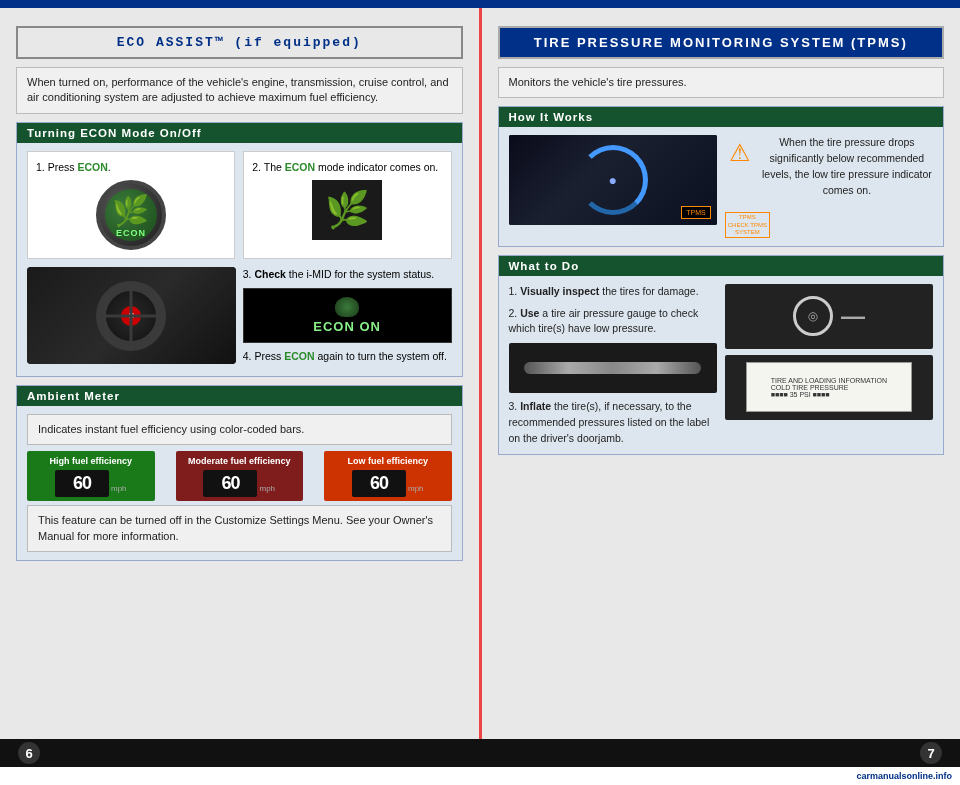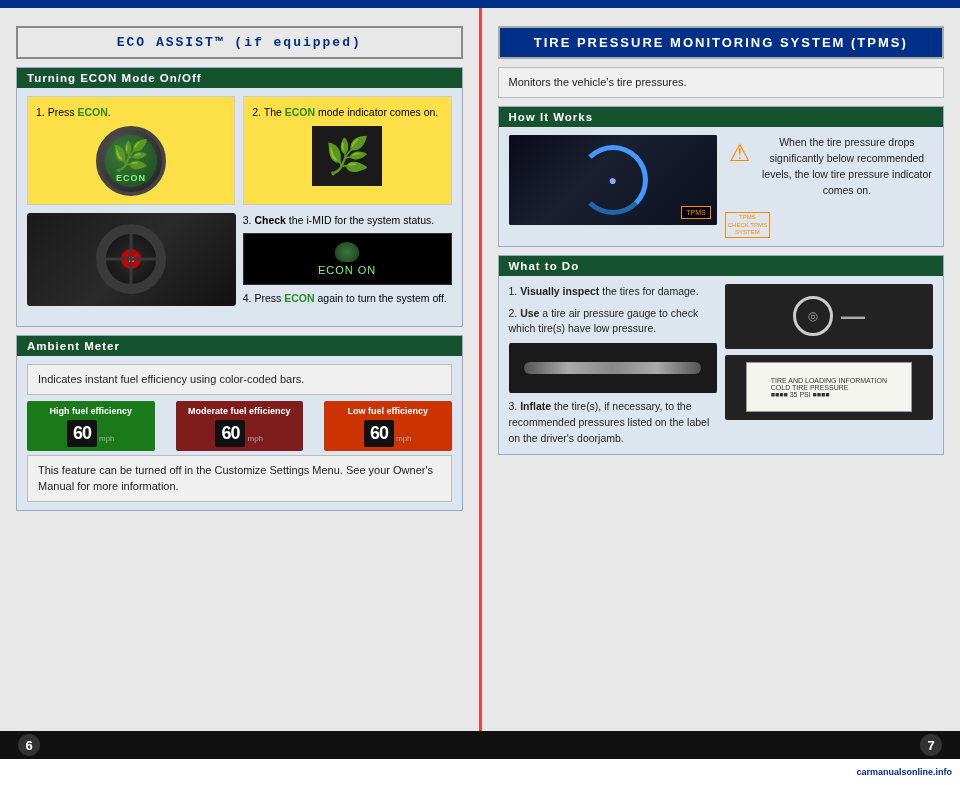--- a/index.html
+++ b/index.html
@@ -102,21 +102,21 @@
     }
 
     
     .econ-grid {
       display: grid;
       grid-template-columns: 1fr 1fr;
       gap: 8px;
       margin-bottom: 8px;
     }
     .econ-cell {
-      background: #fde047;
+      background: #ffffff;
       border: 1px solid #ccc;
       padding: 8px;
       text-align: center;
       font-size: 10.5px;
     }
     .econ-cell .step-text {
       margin-bottom: 6px;
       text-align: left;
       font-size: 10.5px;
       line-height: 1.4;
@@ -161,21 +161,21 @@
       align-items: center;
       justify-content: center;
       margin: 0 auto;
     }
 
     
     .steering-area {
       display: grid;
       grid-template-columns: 1fr 1fr;
       gap: 7px;
-      margin-bottom: 12px;
+      margin-bottom: 4px;
     }
     .steering-col-left {
       background: #1a1a1a;
       border-radius: 4px;
       overflow: hidden;
       min-height: 90px;
     }
     .steering-col-right {
       display: flex;
       flex-direction: column;
@@ -202,21 +202,21 @@
       font-size: 9px;
       font-weight: bold;
       display: block;
       margin-bottom: 4px;
     }
     .fuel-bar-speed {
       background: #111;
       color: white;
       font-size: 18px;
       font-weight: bold;
-      padding: 3px 6px;
+      padding: 3px 18px;
       border-radius: 2px;
       display: inline-block;
       letter-spacing: -1px;
       font-family: 'Arial Black', sans-serif;
     }
 
     
     .tpms-info {
       display: grid;
       grid-template-columns: 1fr 1fr;
@@ -391,28 +391,28 @@
     }
     .econ-on-icon {
       width: 24px;
       height: 20px;
       background: radial-gradient(circle, #3a7a3a, #1a3a1a);
       border-radius: 50% 50% 40% 40%;
       margin: 0 auto 2px;
     }
     .econ-on-text {
       color: #88ee88;
-      font-size: 11px;
-      font-weight: normal;
+      font-size: 13px;
+      font-weight: bold;
       letter-spacing: 1px;
     }
 
     .carmanuals-bar {
       background: white;
-      height: 26px;
+      height: 18px;
       display: flex;
       align-items: center;
       justify-content: flex-end;
       padding-right: 8px;
     }
     .carmanuals-text {
       font-size: 9px;
       color: #003087;
       font-weight: bold;
     }
@@ -425,20 +425,23 @@
 <div class="top-bar"></div>
 
 <div class="main-content">
 
   <div class="page page-left">
 
     <div class="section-title-bar eco">
       <span>ECO ASSIST™ (if equipped)</span>
     </div>
 
+    <div class="info-box">
+      <span>When turned on, performance of the vehicle's engine, transmission, cruise control, and air conditioning system are adjusted to achieve maximum fuel efficiency.</span>
+    </div>
 
     <div class="sub-section">
       <div class="sub-section-title">
         <span>Turning ECON Mode On/Off</span>
       </div>
       <div class="sub-section-body">
 
         <div class="econ-grid">
 
           <div class="econ-cell">

